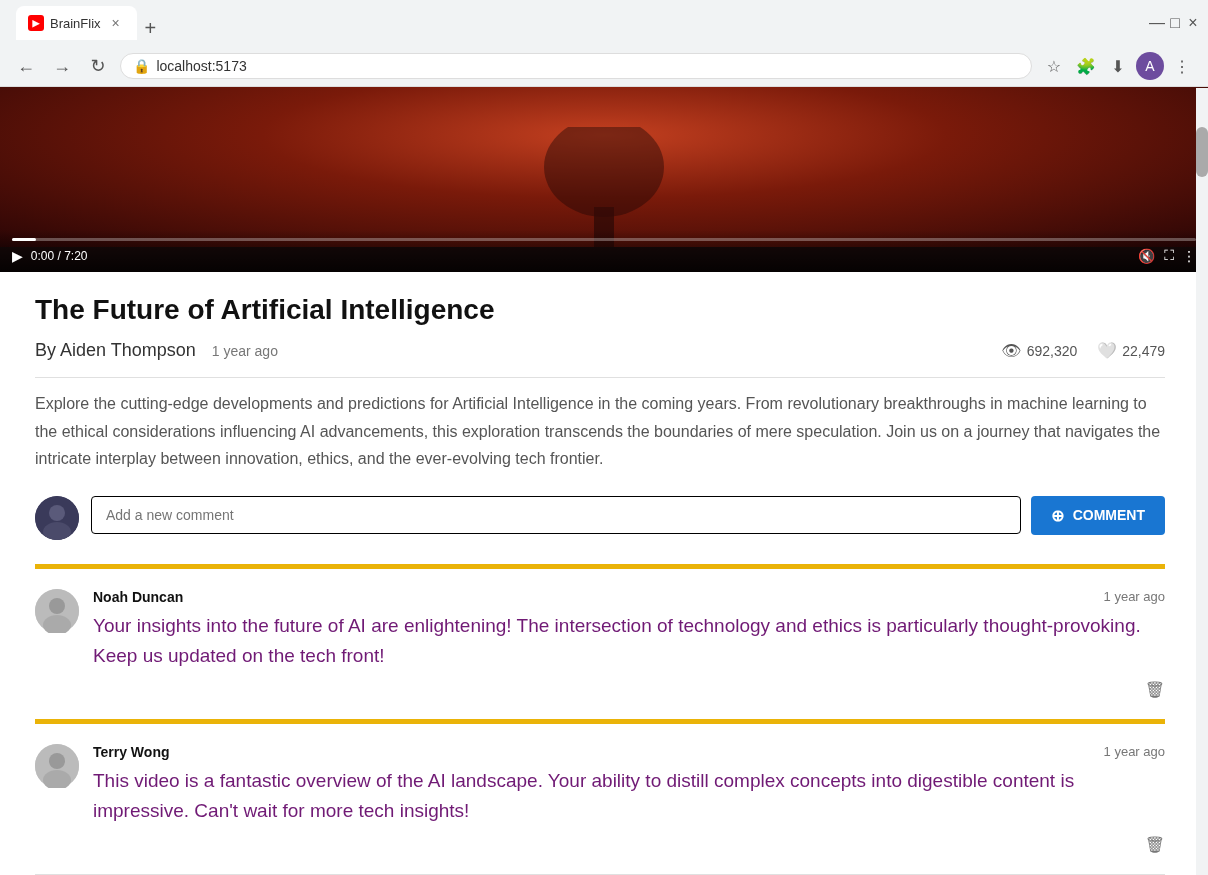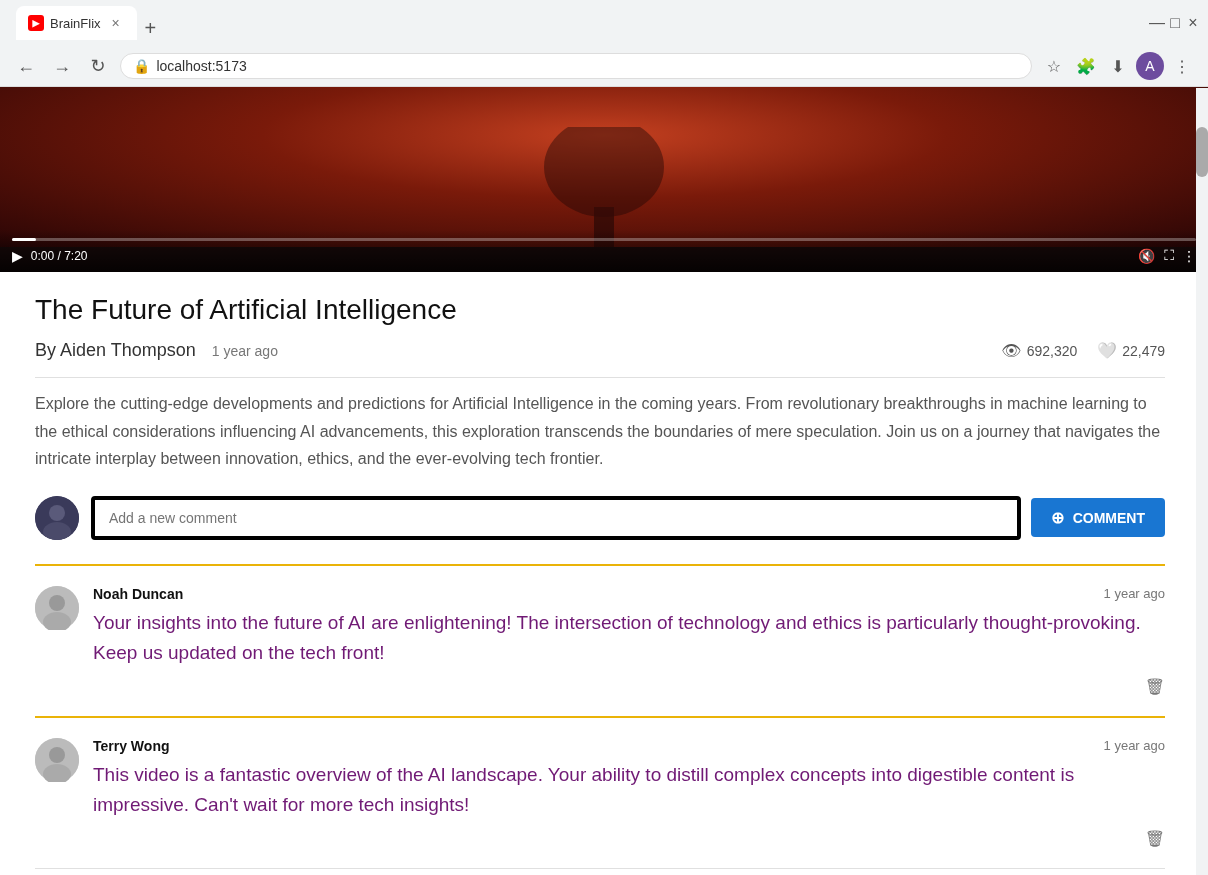--- a/index.html
+++ b/index.html
@@ -155,21 +155,21 @@
     .ctrl-spacer { flex: 1; }
 
     
     .main-content {
       padding: 20px 35px;
       max-width: 1200px;
     }
 
     .video-title {
       font-size: 28px;
-      font-weight: normal;
+      font-weight: bold;
       color: #111;
       margin-bottom: 12px;
       line-height: 1.3;
     }
 
     .video-meta {
       display: flex;
       align-items: center;
       gap: 16px;
       margin-bottom: 16px;
@@ -239,21 +239,21 @@
       letter-spacing: 0.5px;
       margin-bottom: 6px;
     }
     .comment-input-row {
       display: flex;
       gap: 10px;
       align-items: center;
     }
     .comment-input {
       flex: 1;
-      border: 4px solid #000000;
+      border: 1px solid #000000;
       border-radius: 4px;
       padding: 10px 14px;
       font-size: 14px;
       color: #555;
       outline: none;
     }
     .comment-btn {
       background: #1976d2;
       color: #fff;
       border: none;
@@ -269,21 +269,21 @@
     }
     .comment-btn-icon {
       font-size: 16px;
     }
 
     
     .comment-item {
       display: flex;
       gap: 14px;
       padding: 20px 0;
-      border-top: 2px solid #eab308;
+      border-top: 5px solid #eab308;
     }
     .comment-avatar {
       width: 44px; height: 44px;
       border-radius: 50%;
       background: #ccc;
       flex-shrink: 0;
     }
     .comment-body { flex: 1; }
     .comment-header {
       display: flex;

